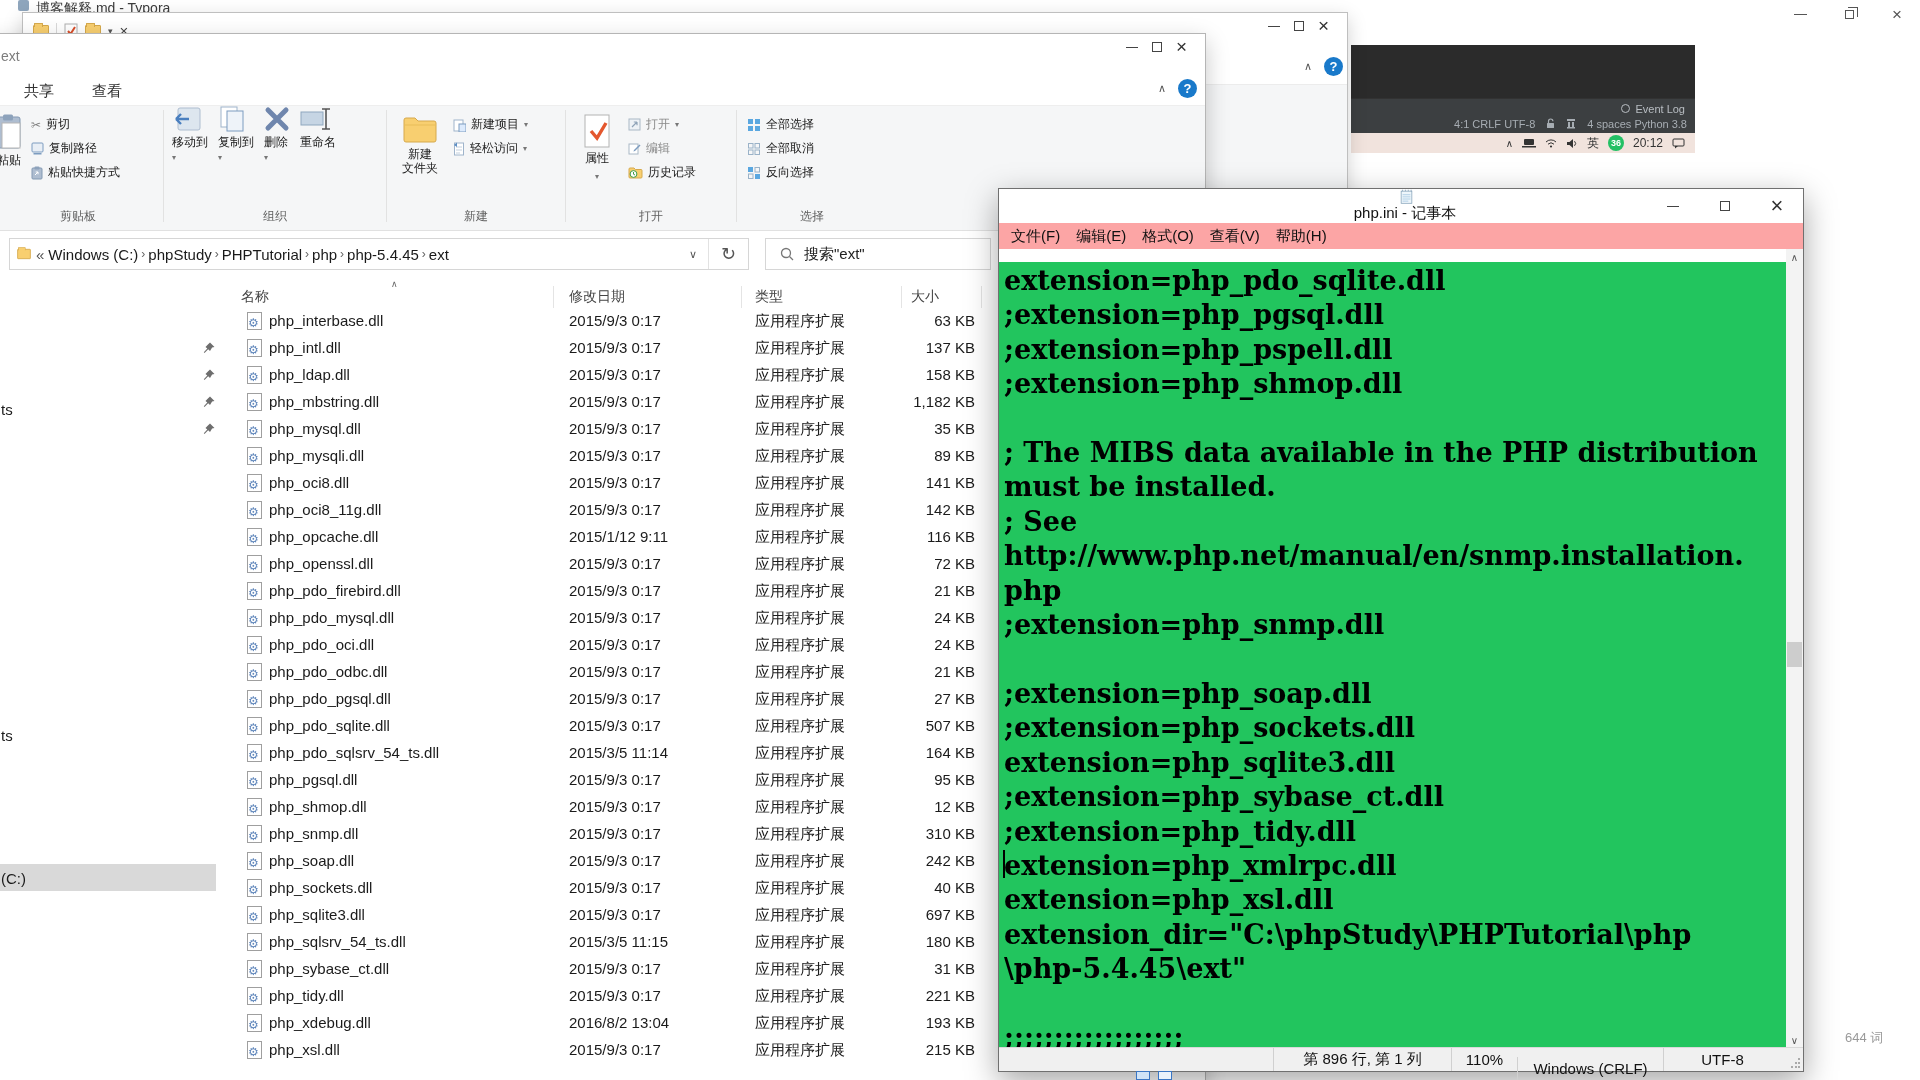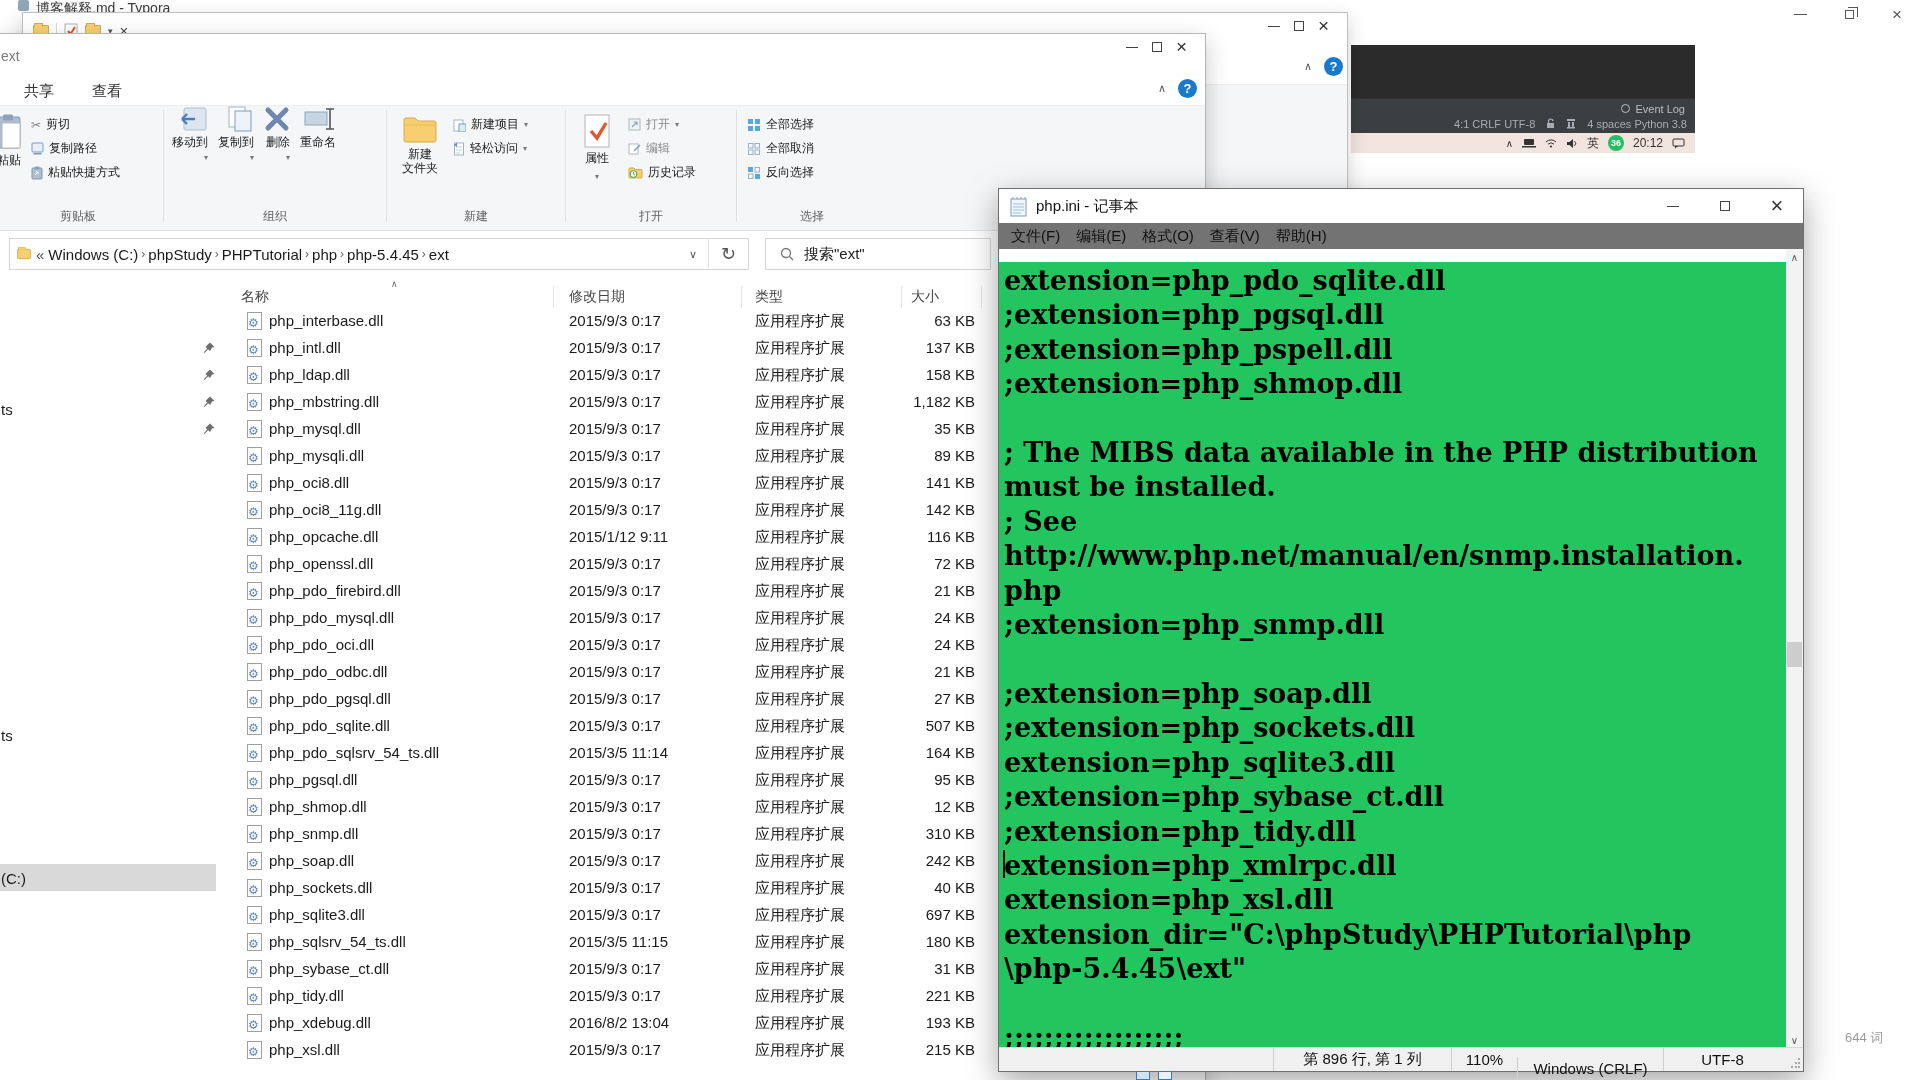--- a/index.html
+++ b/index.html
@@ -52,21 +52,21 @@
   .ex-tab { font-size:15px; color:#333; padding:4px 2px; }
   .ex-ribbon { position:absolute; left:0; top:71px; width:100%; height:126px; background:#f5f6f7; border-top:1px solid #eee; border-bottom:1px solid #e1e1e1; display:flex; }
   .rgroup { display:flex; flex-direction:column; height:100%; }
   .rgroup-body { flex:1; display:flex; align-items:flex-start; padding-top:6px; }
   .rgroup-label { height:22px; text-align:center; font-size:12px; color:#5f5f5f; }
   .rsep { width:1px; height:112px; background:#e2e2e2; margin-top:4px; }
   .bigbtn { display:flex; flex-direction:column; align-items:center; gap:3px; padding:2px 7px; font-size:12px; color:#1a1a1a; text-align:center; line-height:15px; }
   .smallcol { display:flex; flex-direction:column; gap:7px; padding-top:4px; }
   .smallbtn { display:flex; align-items:center; gap:5px; font-size:12px; color:#1a1a1a; white-space:nowrap; }
   .medrow { display:flex; gap:10px; padding:0 8px; }
-  .medbtn { display:flex; flex-direction:column; align-items:flex-end; gap:2px; font-size:12px; color:#1a1a1a; }
+  .medbtn { display:flex; flex-direction:column; align-items:flex-start; gap:2px; font-size:12px; color:#1a1a1a; }
   .drop { font-size:8px; color:#777; }
   .dim { color:#8a8a8a; }
 
   .ex-addressrow { position:absolute; left:0; top:198px; width:100%; height:44px; background:#fff; }
   .addr-box { position:absolute; left:16px; top:6px; width:740px; height:32px; border:1px solid #d6d6d6; background:#fff; display:flex; align-items:center; }
   .addr-crumbs { display:flex; align-items:center; gap:4px; padding-left:6px; font-size:15px; color:#1a1a1a; flex:1; }
   .crumb-sep { color:#666; font-size:12px; padding:0 3px; }
   .addr-drop { width:30px; text-align:center; color:#555; font-size:11px; }
   .addr-refresh-box { width:40px; height:100%; border-left:1px solid #e2e2e2; display:flex; align-items:center; justify-content:center; font-size:18px; color:#555; }
   .search-box { position:absolute; left:772px; top:6px; width:226px; height:32px; border:1px solid #d6d6d6; background:#fff; display:flex; align-items:center; gap:10px; padding-left:14px; font-size:15px; color:#222; }
@@ -84,25 +84,25 @@
   .fsize { position:absolute; left:880px; width:102px; top:4px; text-align:right; }
   .fico { position:absolute; left:254px; top:4px; width:15px; height:18px; border:1px solid #9f9f9f; background:#fff; }
   .fico span { position:absolute; left:0px; top:4px; font-size:12px; color:#5f86bb; line-height:12px; }
   .fpin { position:absolute; left:210px; top:7px; }
 
   .navfrag { position:absolute; font-size:15px; color:#1b1b1b; }
   .nav-selected { position:absolute; left:0px; top:830px; width:223px; height:27px; background:#d9d9d9; }
 
   
   .notepad { left:998px; top:188px; width:806px; height:884px; background:#fff; border:1px solid #707070; box-shadow:0 10px 30px rgba(0,0,0,.35); }
-  .np-titlebar { position:absolute; left:0; top:0; width:100%; height:34px; background:#fff; display:flex; align-items:center; }
+  .np-titlebar { position:absolute; left:0; top:0; width:100%; height:34px; background:#fff; display:flex; align-items:center;flex-direction:column; }
   .np-title { font-size:15px; color:#111; margin-left:8px; }
   .np-controls { position:absolute; right:0; top:0; display:flex; }
   .np-cb { width:52px; height:34px; display:flex; align-items:center; justify-content:center; }
-  .np-menubar { position:absolute; left:0; top:34px; width:100%; height:26px; background:#737373; display:flex; align-items:center; padding-left:4px; }
+  .np-menubar { position:absolute; left:0; top:34px; width:100%; height:26px; background:#fca5a5; display:flex; align-items:center; padding-left:4px; }
   .np-menu { font-size:15px; color:#111; padding:0 8px; }
   .np-text { position:absolute; left:0; top:73px; width:100%; height:800px; background:#22c55e; overflow:hidden;font-weight:bold; }
   .np-pre { position:absolute; left:5px; top:2px; font-family:"DejaVu Serif","Liberation Serif",serif; font-size:27px; line-height:34.4px; color:#000; white-space:pre; }
   .np-caret { position:absolute; left:4px; top:588px; width:2px; height:28px; background:#000; }
   .np-scroll { position:absolute; right:0; top:60px; width:17px; height:800px; background:#f3f3f3; }
   .np-arr { position:absolute; left:0; width:17px; text-align:center; font-size:10px; color:#555; }
   .np-thumb { position:absolute; left:1px; top:393px; width:15px; height:25px; background:#cdcdcd; }
   .np-statusbar { position:absolute; left:0; bottom:0; width:100%; height:24px; background:#f0f0f0; border-top:1px solid #d9d9d9; display:flex; align-items:center; font-size:15px; color:#111; }
   .np-cell { height:100%; display:flex; align-items:center; justify-content:center; border-left:1px solid #d0d0d0; }
   .np-grip { width:22px; height:100%; position:relative; }

